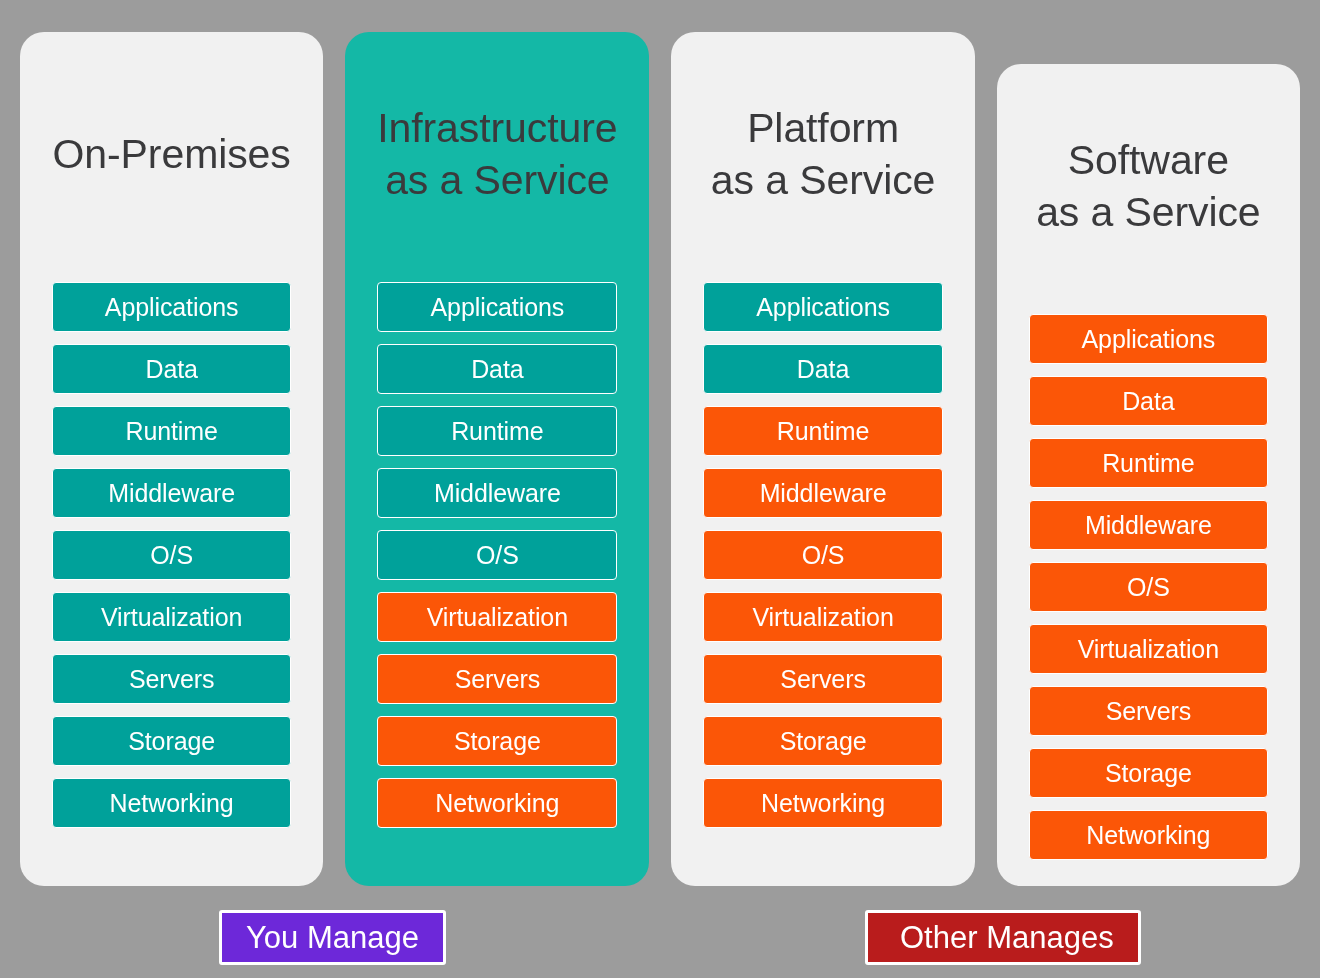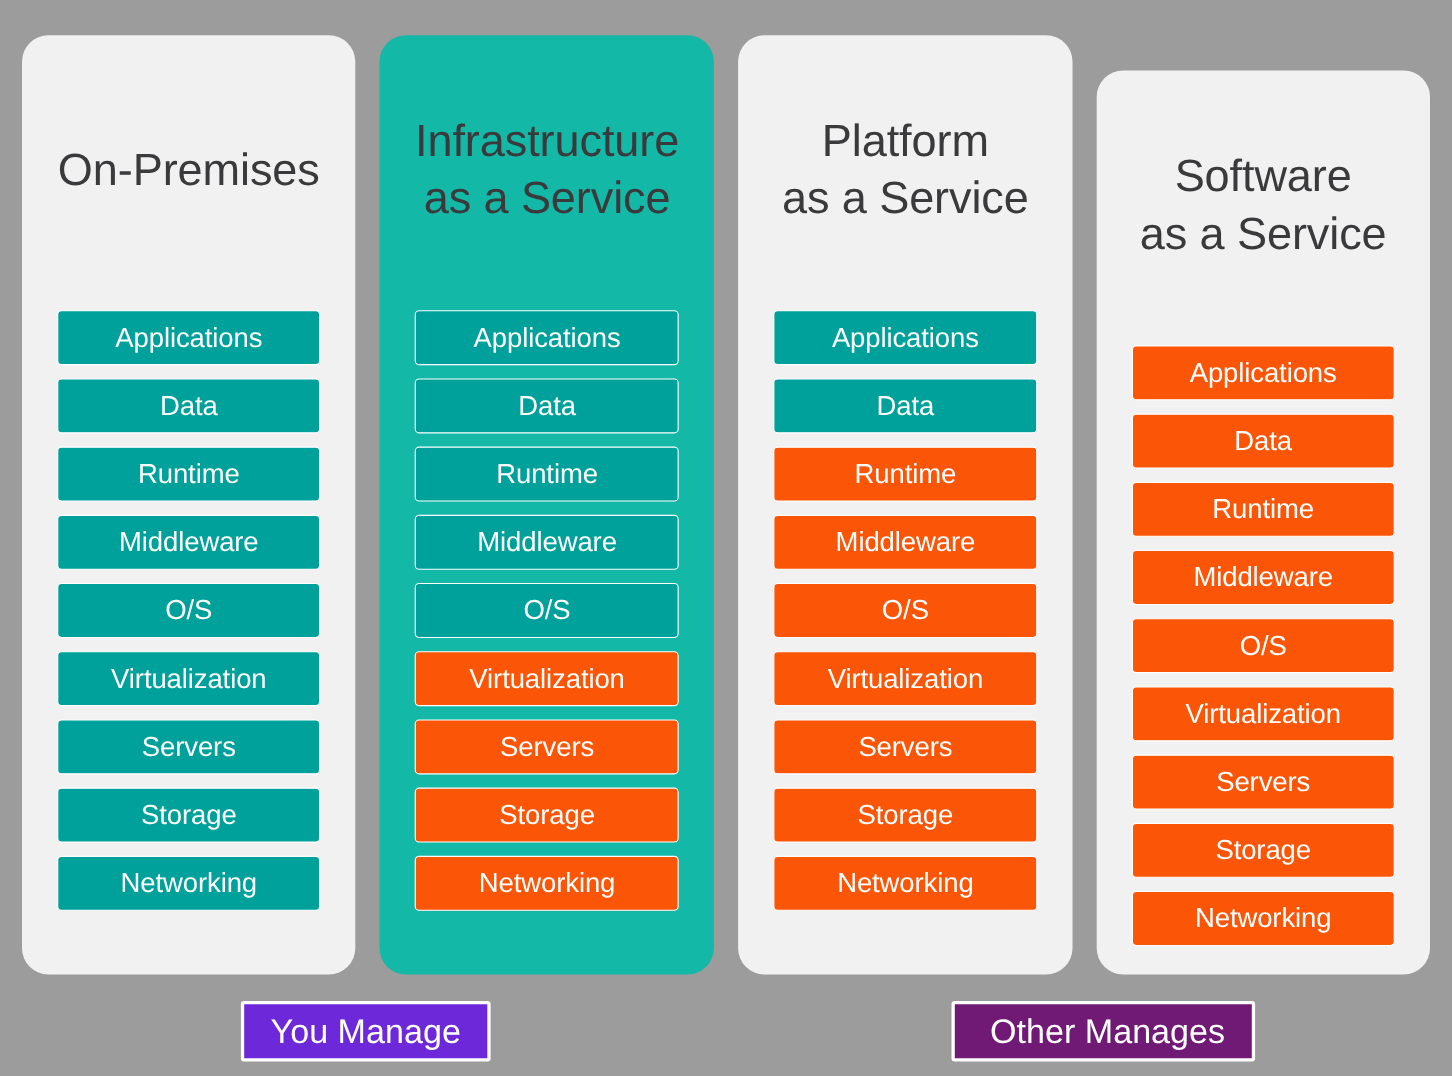--- a/index.html
+++ b/index.html
@@ -178,16 +178,16 @@
         <div class="layer-bar" style="background-color: rgb(251, 86, 7);">Servers</div>
         <div class="layer-bar" style="background-color: rgb(251, 86, 7);">Storage</div>
         <div class="layer-bar" style="background-color: rgb(251, 86, 7);">Networking</div>
       </div>
     </div>
 
   </div>
 
   <div class="legend">
     <div class="legend-chip" id="legend-you" style="background-color: #6d28d9;">You Manage</div>
-    <div class="legend-chip" id="legend-other" style="background-color: #701a75; padding-left: 32px;">Other Manages</div>
+    <div class="legend-chip" id="legend-other" style="background-color: #b91c1c; padding-left: 32px;">Other Manages</div>
   </div>
 
 </div>
 
 </body></html>

